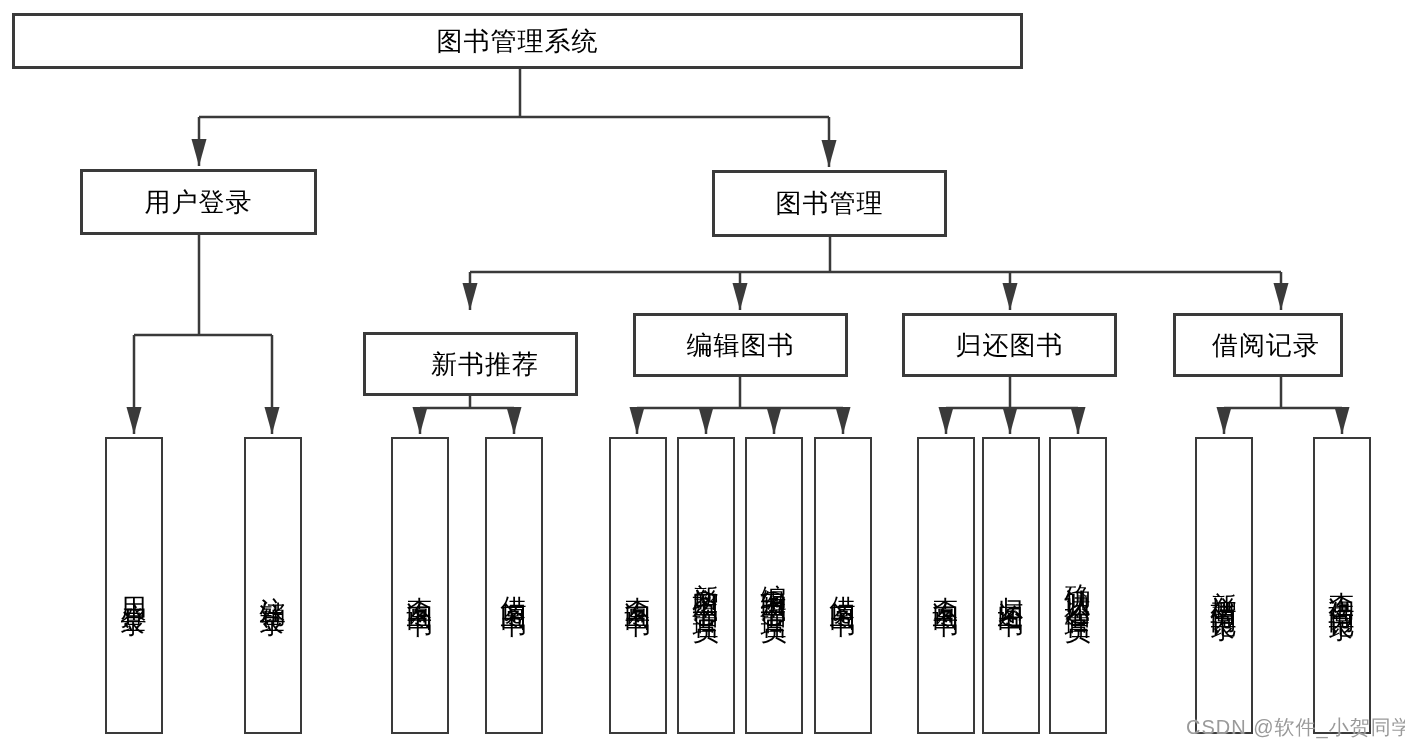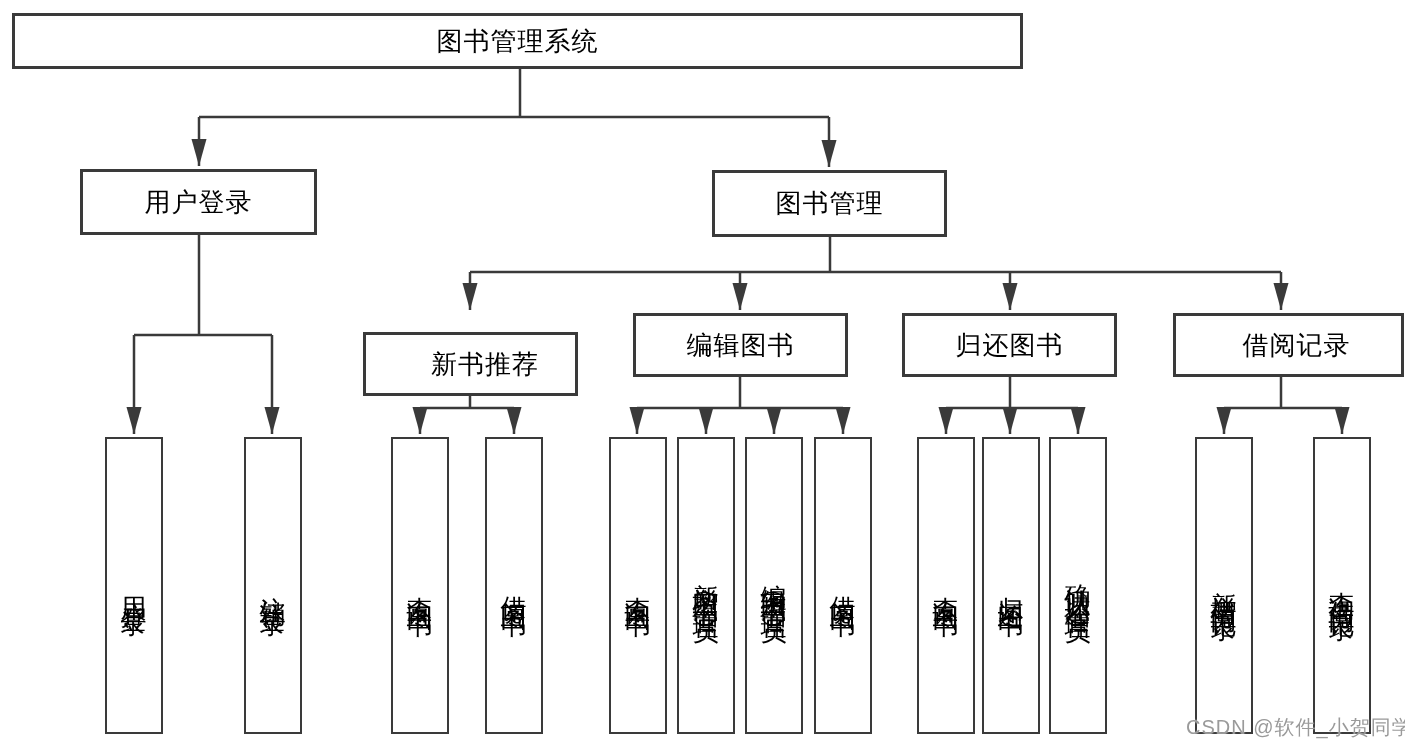--- a/index.html
+++ b/index.html
@@ -104,21 +104,21 @@
   </svg>
 
   <div class="node hbox" style="left:12px; top:13px; width:1011px; height:56px;">图书管理系统</div>
 
   <div class="node hbox" style="left:80px; top:169px; width:237px; height:66px;">用户登录</div>
   <div class="node hbox" style="left:712px; top:170px; width:235px; height:67px;">图书管理</div>
 
   <div class="node hbox" style="left:363px; top:332px; width:215px; height:64px;padding-left:29px;">新书推荐</div>
   <div class="node hbox" style="left:633px; top:313px; width:215px; height:64px;">编辑图书</div>
   <div class="node hbox" style="left:902px; top:313px; width:215px; height:64px;">归还图书</div>
-  <div class="node hbox" style="left:1173px; top:313px; width:231px; height:64px;padding-left:16px;">借阅记录</div>
+  <div class="node hbox" style="left:1173px; top:313px; width:170px; height:64px;padding-left:16px;">借阅记录</div>
 
   <div class="node vbox" style="left:105px; top:437px; width:58px; height:297px;">用户登录</div>
   <div class="node vbox" style="left:244px; top:437px; width:58px; height:297px;">注销登录</div>
 
   <div class="node vbox" style="left:391px; top:437px; width:58px; height:297px;">查询图书</div>
   <div class="node vbox" style="left:485px; top:437px; width:58px; height:297px;">借阅图书</div>
 
   <div class="node vbox" style="left:609px; top:437px; width:58px; height:297px;">查询图书</div>
   <div class="node vbox" style="left:677px; top:437px; width:58px; height:297px;">新增图书（管理员）</div>
   <div class="node vbox" style="left:745px; top:437px; width:58px; height:297px;">编辑图书（管理员）</div>

